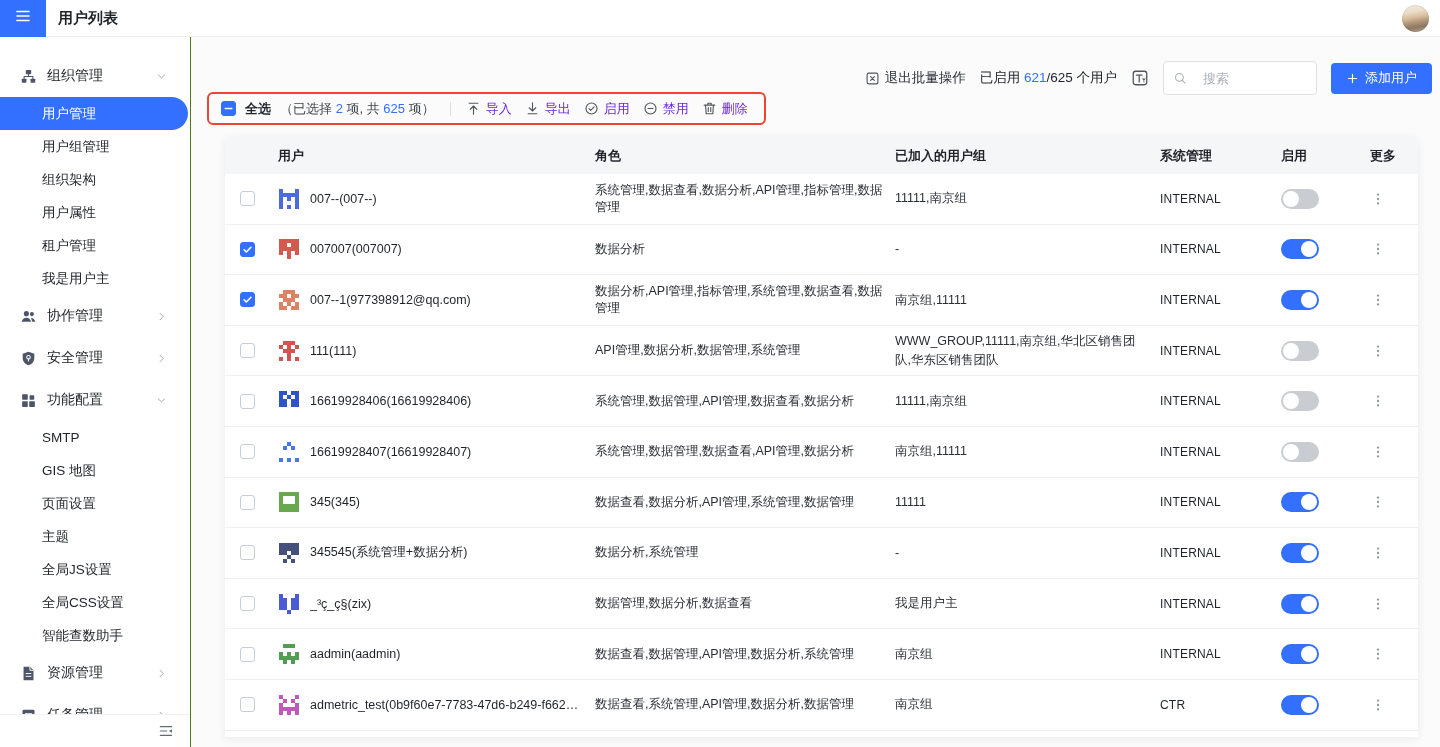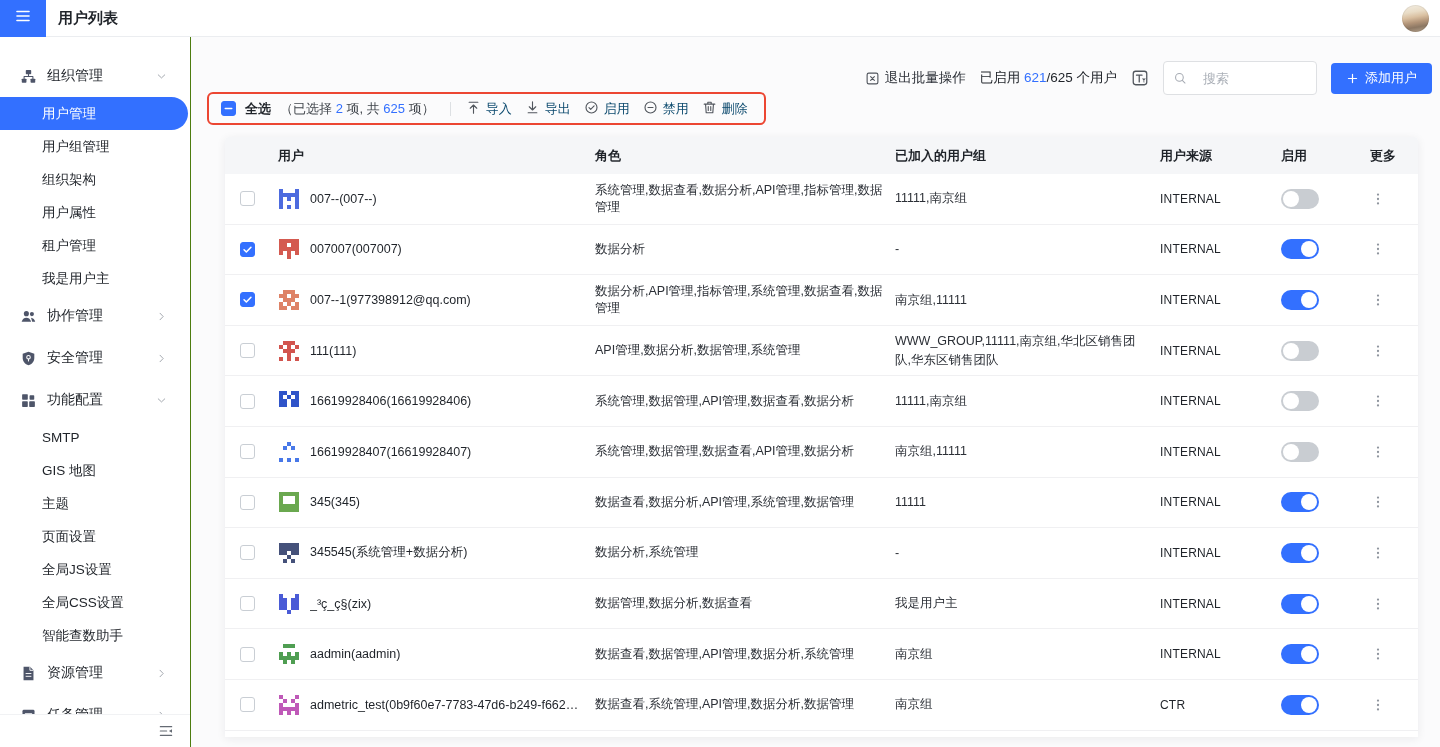--- a/index.html
+++ b/index.html
@@ -49,21 +49,21 @@
   .search-box input::placeholder { color:#a9aeb6; }
   .add-btn { height:31px; padding:0 15px; background:#3370ff; color:#fff; border:none; border-radius:4px;
     font-size:13px; display:flex; align-items:center; gap:6px; cursor:pointer; font-family:inherit; }
 
   .batch-toolbar { position:absolute; left:16px; top:39px; height:33px; display:inline-flex;
     align-items:center; padding:0 16px 0 12px; border:2px solid #ec4632; border-radius:6px; gap:9px;
     background:transparent; z-index:6;margin-top:16px; }
   .sel-label { font-size:13px; font-weight:700; color:#1f2329; cursor:pointer; }
   .sel-summary { font-size:13px; color:#41464c; white-space:nowrap; }
   .vdiv { width:1px; height:14px; background:#dde0e3; margin:0 6px; }
-  .batch-act { display:flex; gap:5px; font-size:13px; color:#0c4a6e;
+  .batch-act { display:flex; align-items:center; gap:5px; font-size:13px; color:#6d28d9;
     cursor:pointer; margin-right:13px; white-space:nowrap; }
   .batch-act:last-child { margin-right:0; }
   .batch-act .ic { display:flex; color:#51565d; }
 
   
   .cb { width:15px; height:15px; border:1.5px solid #c9ced4; border-radius:3px; background:#fff;
     display:inline-flex; align-items:center; justify-content:center; cursor:pointer; flex:none; }
   .cb.checked,.cb.ind { background:#3370ff; border-color:#3370ff; color:#fff; }
   .toggle { width:38px; height:20px; border-radius:10px; position:relative; cursor:pointer; flex:none; }
   .toggle.on { background:#3370ff; }
@@ -172,22 +172,22 @@
         </span>
         <span class="p-label">功能配置</span>
         <span class="p-chev">
           <svg width="13" height="13" viewBox="0 0 24 24" fill="none" stroke="currentColor" stroke-width="1.8" stroke-linecap="round" stroke-linejoin="round">
             <path d="M6 9l6 5.6L18 9" stroke-width="1.5"></path>
           </svg>
         </span>
       </div>
       <div class="side-child">SMTP</div>
       <div class="side-child">GIS 地图</div>
+      <div class="side-child">页面设置</div>
       <div class="side-child">主题</div>
-      <div class="side-child">页面设置</div>
       <div class="side-child">全局JS设置</div>
       <div class="side-child">全局CSS设置</div>
       <div class="side-child">智能查数助手</div>
       <div class="side-parent">
         <span class="p-icon">
           <svg width="17" height="17" viewBox="0 0 24 24" fill="none" stroke="currentColor" stroke-width="1.8" stroke-linecap="round" stroke-linejoin="round">
             <path d="M5 2.5h9.2l4.8 4.8v14.2H5z" fill="currentColor" stroke="none"></path>
             <path d="M14 2.8v4.7h4.7" stroke="#fff" stroke-width="1.3" fill="none"></path>
             <path d="M8.5 12h7M8.5 16h7" stroke="#fff" stroke-width="1.3"></path>
           </svg>
@@ -317,21 +317,21 @@
         </span>
       </span>
   </div>
 
   <div class="table-card">
     <div class="thead">
       <div class="c c0"></div>
       <div class="c c1">用户</div>
       <div class="c c2">角色</div>
       <div class="c c3">已加入的用户组</div>
-      <div class="c c4">用户来源</div>
+      <div class="c c4">系统管理</div>
       <div class="c c5">启用</div>
       <div class="c c6">更多</div>
     </div>
     <div id="tbody">
         <div class="row">
           <div class="c c0">
             <span class="cb"></span>
           </div>
           <div class="c c1">
             <span class="identicon">

